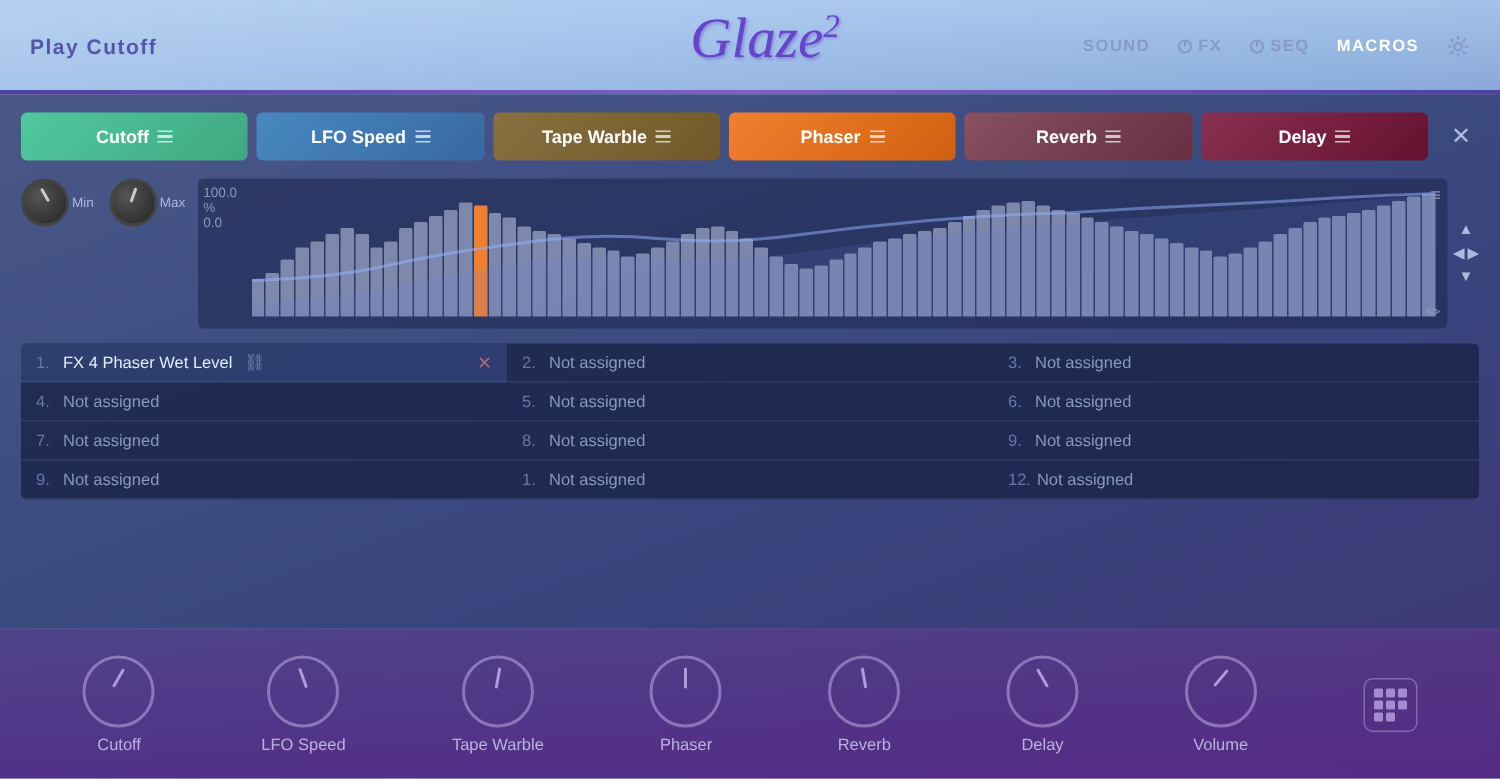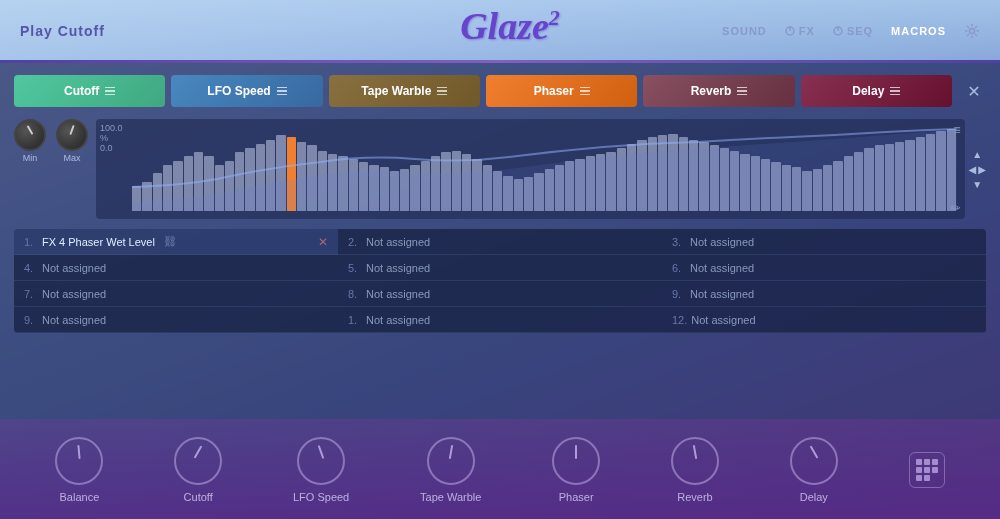--- a/index.html
+++ b/index.html
@@ -41,21 +41,21 @@
       position: absolute;
       left: 50%;
       transform: translateX(-50%);
       top: 4px;
     }
 
     .logo-text {
       font-size: 38px;
       color: #6644cc;
       font-style: italic;
-      font-weight: bold;
+      font-weight: normal;
       text-shadow: 1px 1px 2px rgba(100,80,200,0.5);
       font-family: Georgia, serif;
       margin-left: 20px;
     }
 
     .nav-right {
       display: flex;
       align-items: center;
       gap: 18px;
     }
@@ -160,21 +160,21 @@
     }
 
     .knobs-row {
       display: flex;
       gap: 10px;
       align-items: center;
     }
 
     .knob-container {
       display: flex;
-      flex-direction: column;
+      flex-direction: row;
       align-items: center;
       gap: 2px;
     }
 
     .knob {
       width: 32px;
       height: 32px;
       border-radius: 50%;
       background: radial-gradient(circle at 35% 35%, #555, #222);
       border: 2px solid #444;
@@ -719,24 +719,20 @@
           <span class="assignment-number">12.</span>
           <span>Not assigned</span>
         </div>
       </div>
 
   </div>
 
   <div class="bottom-bar">
 
     <div id="bottom-knobs-container" style="display:flex;align-items:center;justify-content:space-around;width:100%;">
-    <div class="bottom-knob-container">
-          <div class="bottom-knob balance"></div>
-          <span class="bottom-knob-label">Balance</span>
-        </div>
         <div class="bottom-knob-container">
           <div class="bottom-knob cutoff"></div>
           <span class="bottom-knob-label">Cutoff</span>
         </div>
         <div class="bottom-knob-container">
           <div class="bottom-knob lfo"></div>
           <span class="bottom-knob-label">LFO Speed</span>
         </div>
         <div class="bottom-knob-container">
           <div class="bottom-knob tape"></div>
@@ -746,20 +742,24 @@
           <div class="bottom-knob phaser"></div>
           <span class="bottom-knob-label">Phaser</span>
         </div>
         <div class="bottom-knob-container">
           <div class="bottom-knob reverb"></div>
           <span class="bottom-knob-label">Reverb</span>
         </div>
         <div class="bottom-knob-container">
           <div class="bottom-knob delay"></div>
           <span class="bottom-knob-label">Delay</span>
+        </div>
+        <div class="bottom-knob-container">
+          <div class="bottom-knob volume"></div>
+          <span class="bottom-knob-label">Volume</span>
         </div>
         <div class="bottom-grid-btn">
           <div class="grid-icon">
             <div class="grid-dot"></div>
             <div class="grid-dot"></div>
             <div class="grid-dot"></div>
             <div class="grid-dot"></div>
             <div class="grid-dot"></div>
             <div class="grid-dot"></div>
             <div class="grid-dot"></div>

